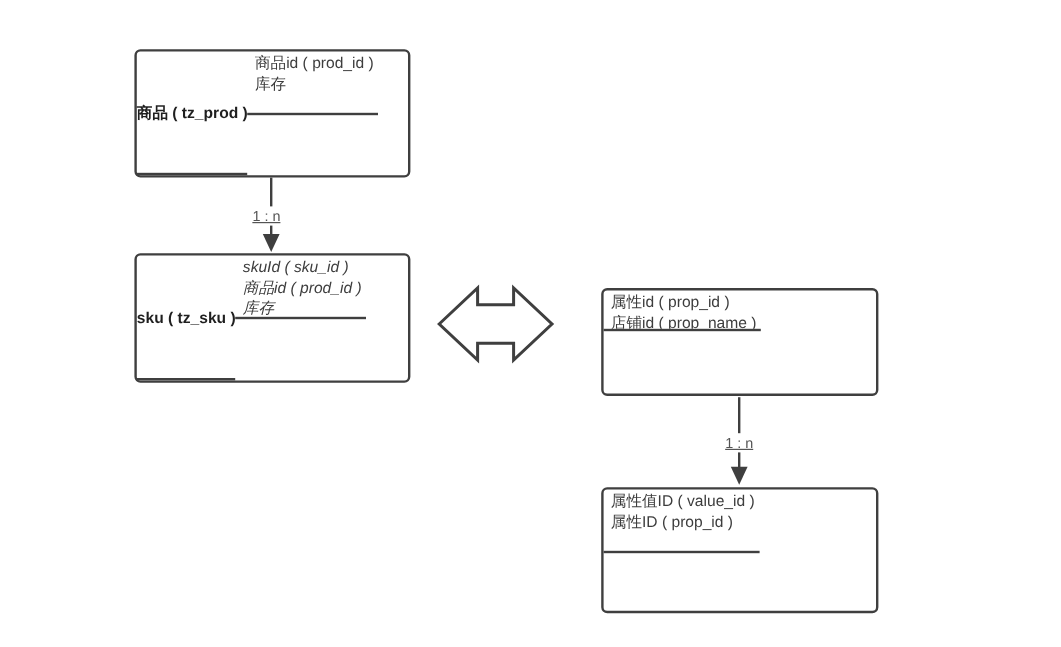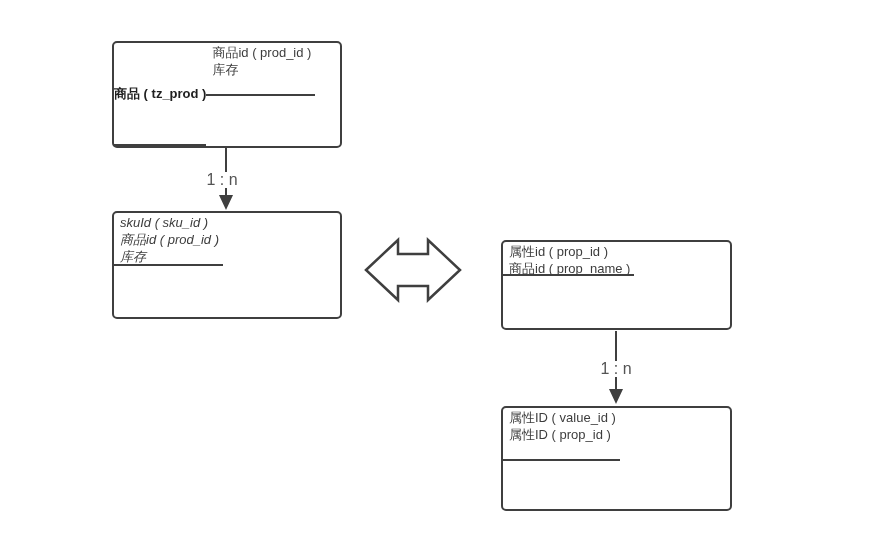--- a/index.html
+++ b/index.html
@@ -68,23 +68,24 @@
   #e-value { left: 501px; top: 406px; width: 231px; height: 105px; }
   #e-value .entity-body { height: 53px; }
 
   .rel-label {
     position: absolute;
     width: 44px;
     height: 16px;
     line-height: 16px;
     text-align: center;
     background: var(--background);
-    font-size: 16px;
+    font-size: 12px;
     color: var(--label-text);
     white-space: nowrap;
+    text-decoration: underline;
   }
   #rel-label-1 { left: 200px; top: 172px; }
   #rel-label-2 { left: 594px; top: 361px; }
 </style>
 </head>
 <body>
 
 <div class="canvas">
 
   <svg class="connector-layer" width="884" height="539" viewBox="0 0 884 539">
@@ -105,39 +106,40 @@
   <div class="entity" id="e-prod">
     <div class="entity-header">商品 ( tz_prod )</div>
     <div class="entity-body">
       <div class="field">商品id ( prod_id )</div>
       <div class="field">库存</div>
     </div>
     <div class="entity-footer"></div>
   </div>
 
   <div class="entity" id="e-sku">
+    <div class="entity-header">sku ( tz_sku )</div>
     <div class="entity-body">
       <div class="field">skuId ( sku_id )</div>
       <div class="field">商品id ( prod_id )</div>
       <div class="field">库存</div>
     </div>
     <div class="entity-footer"></div>
   </div>
 
   <div class="entity" id="e-prop">
     <div class="entity-body">
       <div class="field">属性id ( prop_id )</div>
-      <div class="field">商品id ( prop_name )</div>
+      <div class="field">店铺id ( prop_name )</div>
     </div>
     <div class="entity-footer"></div>
   </div>
 
   <div class="entity" id="e-value">
     <div class="entity-body">
-      <div class="field">属性ID ( value_id )</div>
+      <div class="field">属性值ID ( value_id )</div>
       <div class="field">属性ID ( prop_id )</div>
     </div>
     <div class="entity-footer"></div>
   </div>
 
   <div class="rel-label" id="rel-label-1">1 : n</div>
   <div class="rel-label" id="rel-label-2">1 : n</div>
 
 </div>
 

